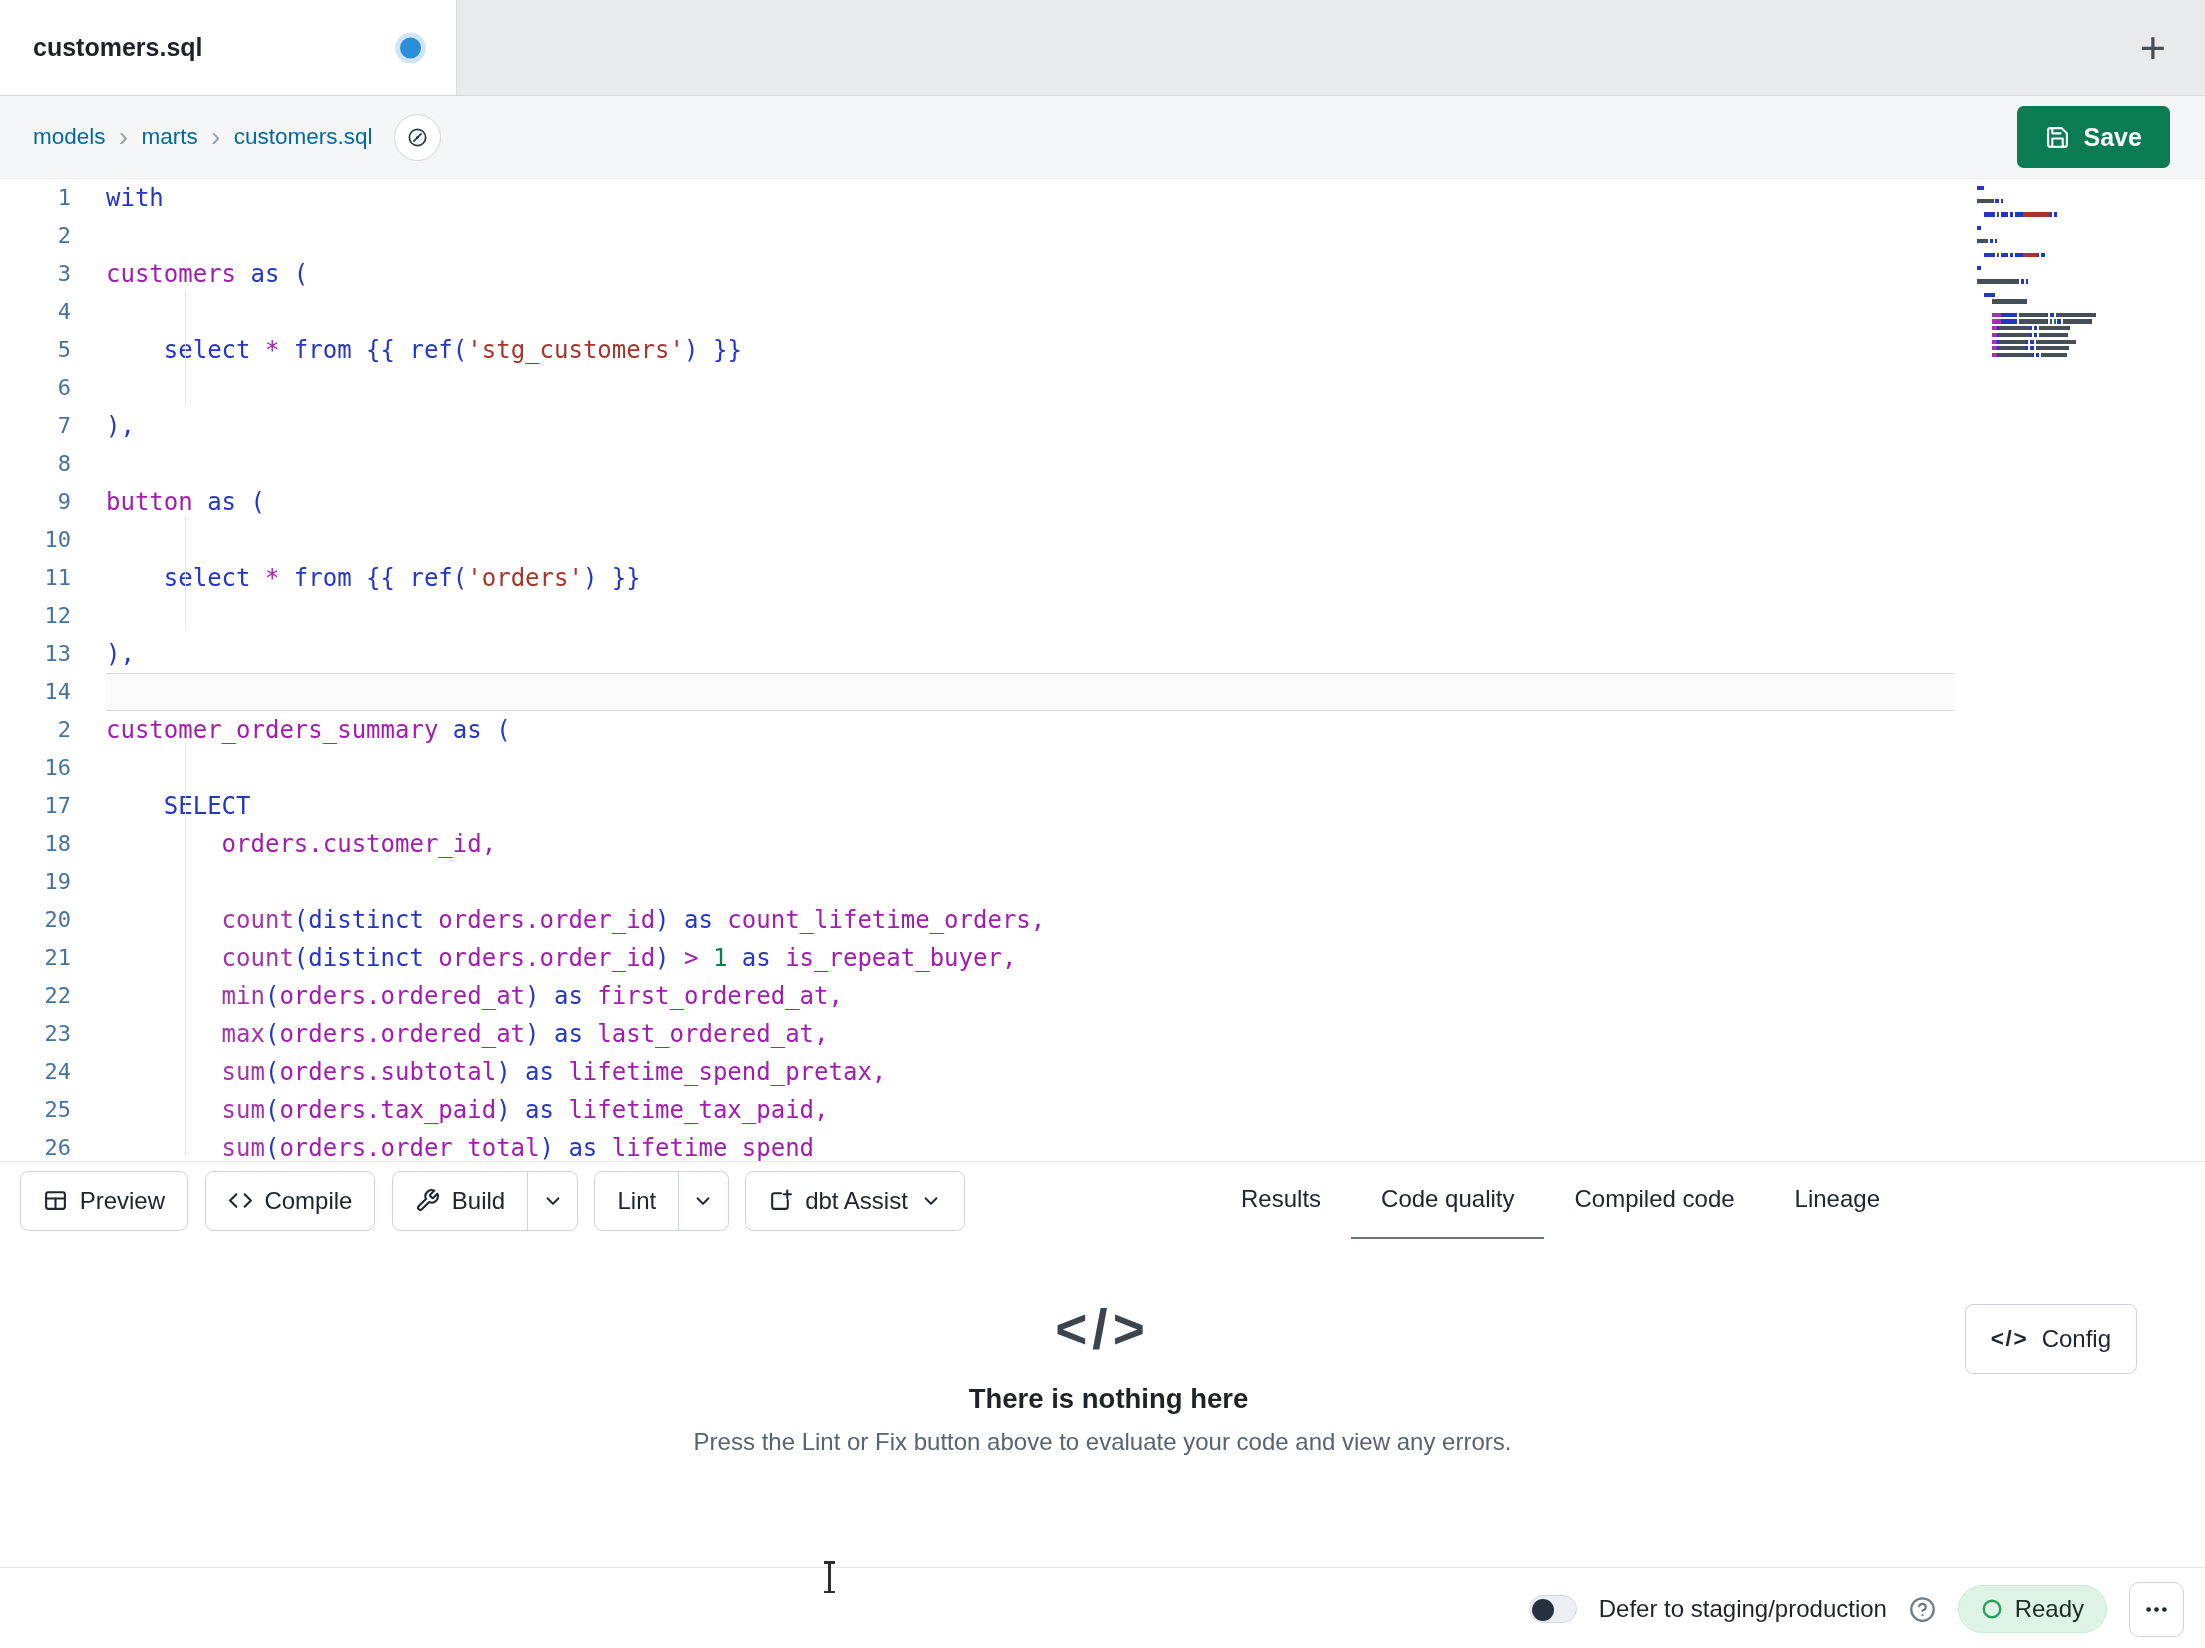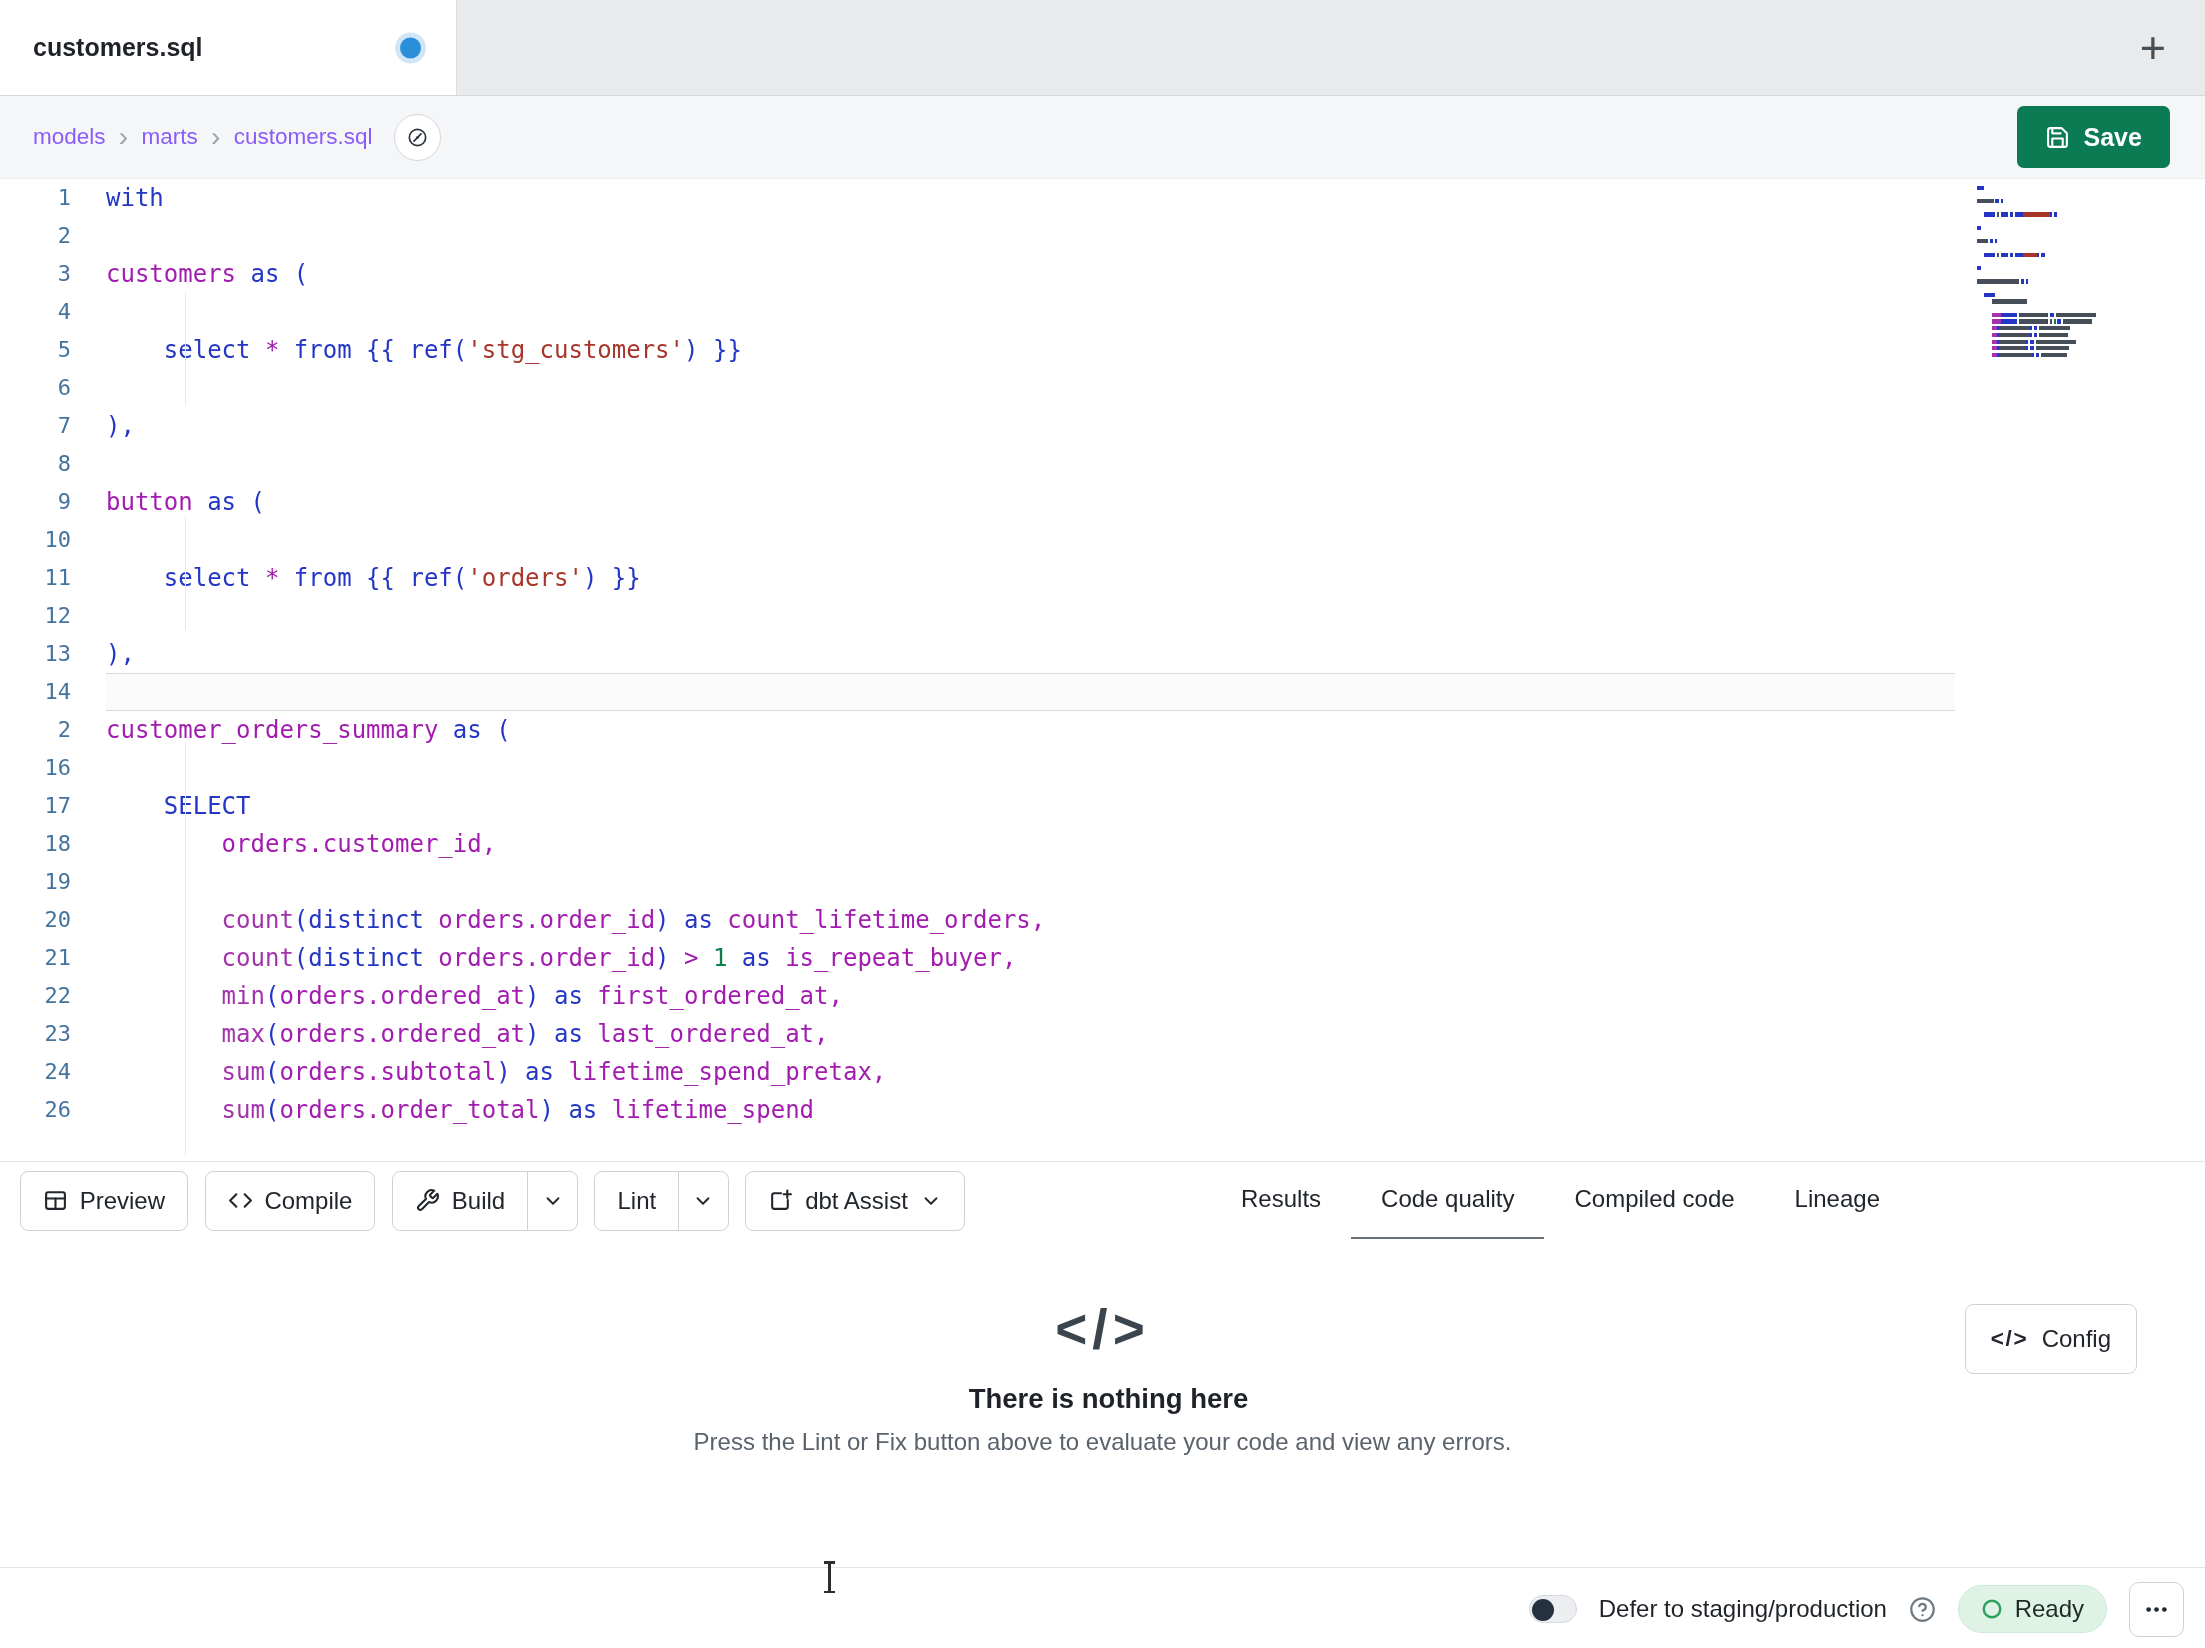--- a/index.html
+++ b/index.html
@@ -23,21 +23,21 @@
     box-shadow:0 0 0 5px rgba(42,143,216,.22);
   }
   .newtab {
     position:absolute; right:27px; top:50%; transform:translateY(-50%);
     width:50px; height:50px; display:flex; align-items:center; justify-content:center;
     font-size:45px; font-weight:200; color:#474f57; cursor:pointer; line-height:1;
   }
 
   
   .crumbbar { height:83px; background:#f4f6f8; border-bottom:0.8px solid #ececef; display:flex; align-items:center; padding-left:33px; position:relative; }
-  .crumb { font-size:22.5px; color:#8b5cf6; }
+  .crumb { font-size:22.5px; color:#0369a1; }
   .crumb-sep { font-size:28px; color:#9aa3ab; margin:0 13.3px; line-height:0.9; }
   .model-btn { width:47px; height:47px; border:0.8px solid #d2d7dc; border-radius:50%; background:#fff; margin-left:22px; display:flex; align-items:center; justify-content:center; cursor:pointer; }
   .save-btn {
     position:absolute; right:35px; top:50%; transform:translateY(-50%);
     height:62px; min-width:153px; padding:0 27px;
     background:#0a7b52; border-radius:6.7px; border:none;
     color:#fff; font-size:25px; font-weight:600;
     display:flex; align-items:center; justify-content:center; gap:13.3px; cursor:pointer;
   }
 
@@ -168,20 +168,21 @@
       <div class="code-line"><span class="ln">2</span><span class="code-text"><span class="tok-txt">customer_orders_summary</span><span class="tok-ws"> </span><span class="tok-kw">as</span><span class="tok-ws"> </span><span class="tok-pun">(</span></span></div>
       <div class="code-line"><span class="ln">16</span><span class="code-text"></span></div>
       <div class="code-line"><span class="ln">17</span><span class="code-text"><span class="tok-ws">    </span><span class="tok-kw">SELECT</span></span></div>
       <div class="code-line"><span class="ln">18</span><span class="code-text"><span class="tok-ws">        </span><span class="tok-txt">orders.customer_id,</span></span></div>
       <div class="code-line"><span class="ln">19</span><span class="code-text"></span></div>
       <div class="code-line"><span class="ln">20</span><span class="code-text"><span class="tok-ws">        </span><span class="tok-fn">count</span><span class="tok-pun">(</span><span class="tok-kw">distinct</span><span class="tok-ws"> </span><span class="tok-txt">orders.order_id</span><span class="tok-pun">)</span><span class="tok-ws"> </span><span class="tok-kw">as</span><span class="tok-ws"> </span><span class="tok-txt">count_lifetime_orders,</span></span></div>
       <div class="code-line"><span class="ln">21</span><span class="code-text"><span class="tok-ws">        </span><span class="tok-fn">count</span><span class="tok-pun">(</span><span class="tok-kw">distinct</span><span class="tok-ws"> </span><span class="tok-txt">orders.order_id</span><span class="tok-pun">)</span><span class="tok-ws"> </span><span class="tok-txt">&gt;</span><span class="tok-ws"> </span><span class="tok-num">1</span><span class="tok-ws"> </span><span class="tok-kw">as</span><span class="tok-ws"> </span><span class="tok-txt">is_repeat_buyer,</span></span></div>
       <div class="code-line"><span class="ln">22</span><span class="code-text"><span class="tok-ws">        </span><span class="tok-fn">min</span><span class="tok-pun">(</span><span class="tok-txt">orders.ordered_at</span><span class="tok-pun">)</span><span class="tok-ws"> </span><span class="tok-kw">as</span><span class="tok-ws"> </span><span class="tok-txt">first_ordered_at,</span></span></div>
       <div class="code-line"><span class="ln">23</span><span class="code-text"><span class="tok-ws">        </span><span class="tok-fn">max</span><span class="tok-pun">(</span><span class="tok-txt">orders.ordered_at</span><span class="tok-pun">)</span><span class="tok-ws"> </span><span class="tok-kw">as</span><span class="tok-ws"> </span><span class="tok-txt">last_ordered_at,</span></span></div>
       <div class="code-line"><span class="ln">24</span><span class="code-text"><span class="tok-ws">        </span><span class="tok-fn">sum</span><span class="tok-pun">(</span><span class="tok-txt">orders.subtotal</span><span class="tok-pun">)</span><span class="tok-ws"> </span><span class="tok-kw">as</span><span class="tok-ws"> </span><span class="tok-txt">lifetime_spend_pretax,</span></span></div>
+      <div class="code-line"><span class="ln">25</span><span class="code-text"><span class="tok-ws">        </span><span class="tok-fn">sum</span><span class="tok-pun">(</span><span class="tok-txt">orders.tax_paid</span><span class="tok-pun">)</span><span class="tok-ws"> </span><span class="tok-kw">as</span><span class="tok-ws"> </span><span class="tok-txt">lifetime_tax_paid,</span></span></div>
       <div class="code-line"><span class="ln">26</span><span class="code-text"><span class="tok-ws">        </span><span class="tok-fn">sum</span><span class="tok-pun">(</span><span class="tok-txt">orders.order_total</span><span class="tok-pun">)</span><span class="tok-ws"> </span><span class="tok-kw">as</span><span class="tok-ws"> </span><span class="tok-txt">lifetime_spend</span></span></div>
     </div>
   <div class="minimap">
       <div class="mm-line"><span class="tok-kw" style="width: 7.3px;"></span></div>
       <div class="mm-line"></div>
       <div class="mm-line"><span class="tok-txt" style="width: 16.5px;"></span><span class="tok-ws" style="width: 1.8px;"></span><span class="tok-kw" style="width: 3.7px;"></span><span class="tok-ws" style="width: 1.8px;"></span><span class="tok-pun" style="width: 1.8px;"></span></div>
       <div class="mm-line"></div>
       <div class="mm-line"><span class="tok-ws" style="width: 7.3px;"></span><span class="tok-kw" style="width: 11px;"></span><span class="tok-ws" style="width: 1.8px;"></span><span class="tok-txt" style="width: 1.8px;"></span><span class="tok-ws" style="width: 1.8px;"></span><span class="tok-kw" style="width: 7.3px;"></span><span class="tok-ws" style="width: 1.8px;"></span><span class="tok-pun" style="width: 3.7px;"></span><span class="tok-ws" style="width: 1.8px;"></span><span class="tok-kw" style="width: 5.5px;"></span><span class="tok-pun" style="width: 1.8px;"></span><span class="tok-str" style="width: 27.5px;"></span><span class="tok-pun" style="width: 1.8px;"></span><span class="tok-ws" style="width: 1.8px;"></span><span class="tok-pun" style="width: 3.7px;"></span></div>
       <div class="mm-line"></div>
       <div class="mm-line"><span class="tok-pun" style="width: 3.7px;"></span></div>

